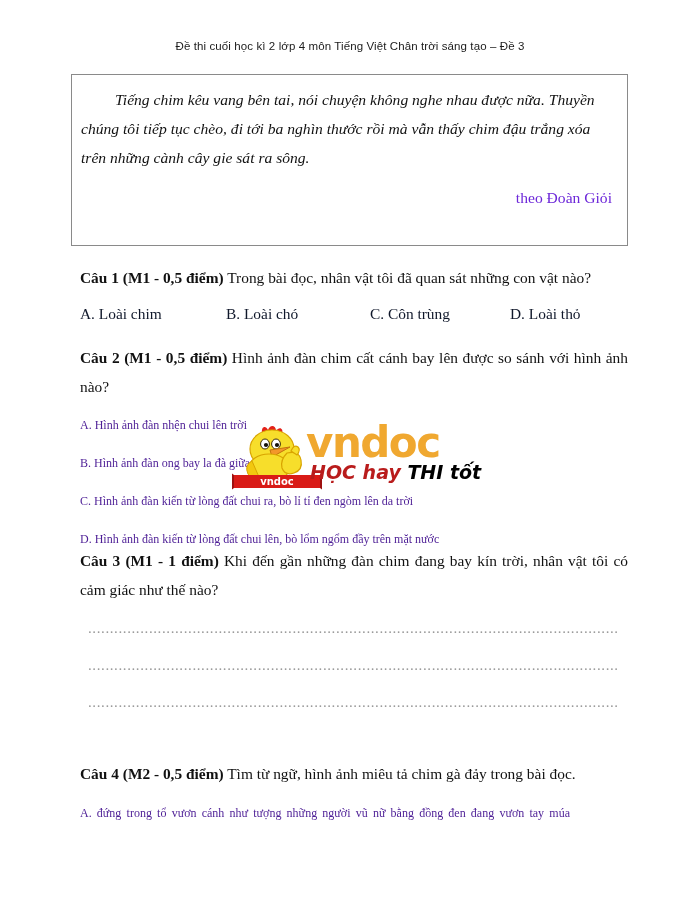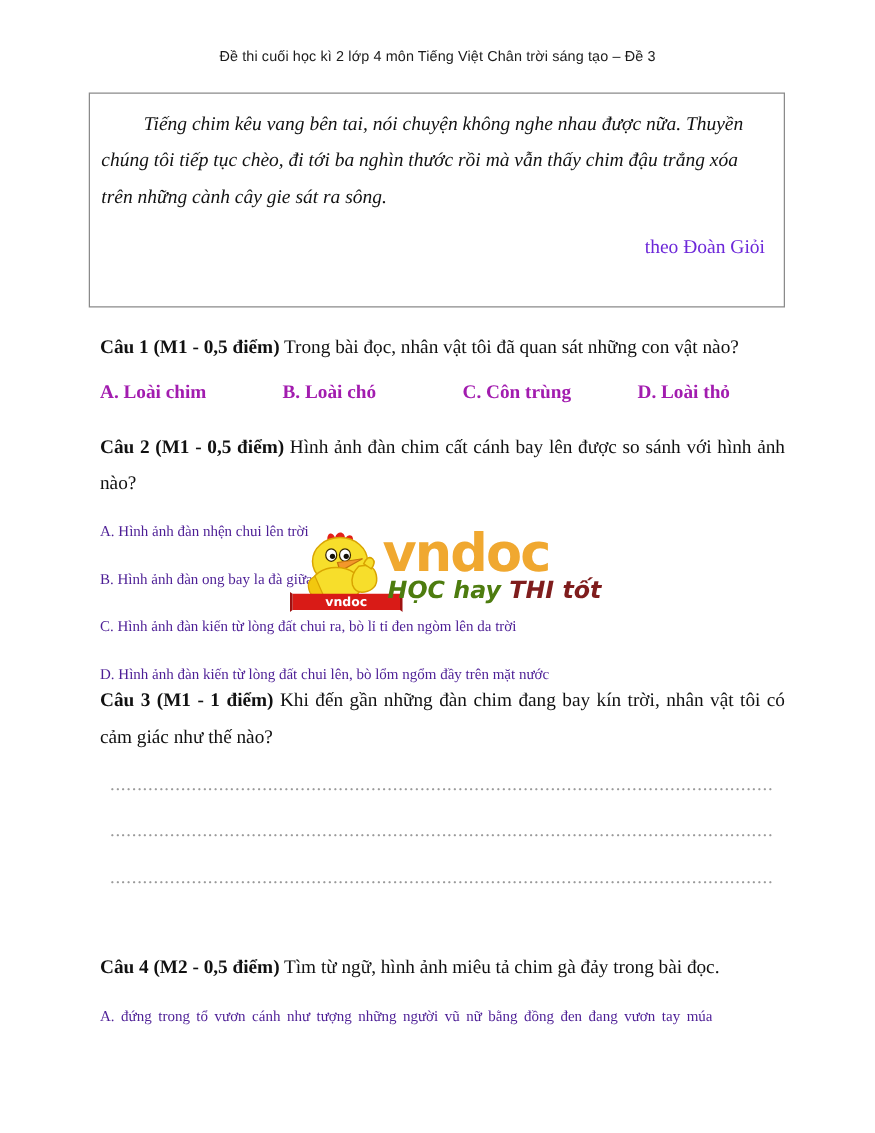--- a/index.html
+++ b/index.html
@@ -73,22 +73,21 @@
     text-align: justify;
     color: #111;
   }
   .q-text .q-label {
     font-weight: bold;
   }
   .opt-row {
     display: flex;
     font-size: 15.4px;
     line-height: 29px;
-    color: #a21caf;
-    font-weight: bold;
+    color: #0f172a;
   }
   .opt-col { flex: 0 0 auto; }
   .opt-col.c1 { width: 146px; }
   .opt-col.c2 { width: 144px; }
   .opt-col.c3 { width: 140px; }
   .opt-col.c4 { width: auto; }
 
   .opt-line {
     font-size: 12px;
     line-height: 29px;
@@ -150,22 +149,22 @@
     position: absolute;
     left: 78px;
     top: 38px;
     font-family: "DejaVu Sans", sans-serif;
     font-size: 19px;
     font-weight: bold;
     font-style: italic;
     line-height: 22px;
     white-space: nowrap;
   }
-  .wm-tag .green { color: #4d7c0f; }
-  .wm-tag .red { color: #7f1d1d; }
+  .wm-tag .green { color: #b91c1c; }
+  .wm-tag .red { color: #000000; }
 </style>
 </head>
 <body>
 
 <div class="page-header">Đề thi cuối học kì 2 lớp 4 môn Tiếng Việt Chân trời sáng tạo – Đề 3</div>
 
 <div class="passage-box">
   <div class="passage-line indent">Tiếng chim kêu vang bên tai, nói chuyện không nghe nhau được nữa. Thuyền</div>
   <div class="passage-line">chúng tôi tiếp tục chèo, đi tới ba nghìn thước rồi mà vẫn thấy chim đậu trắng xóa</div>
   <div class="passage-line">trên những cành cây gie sát ra sông.</div>

